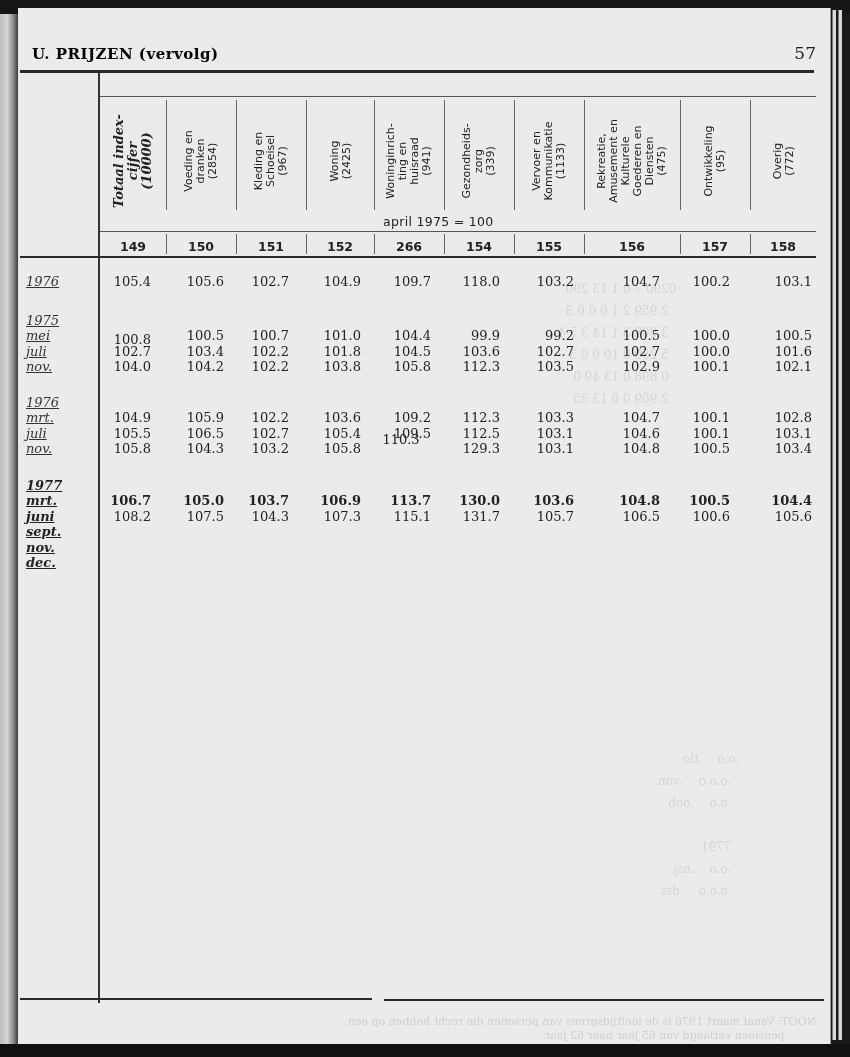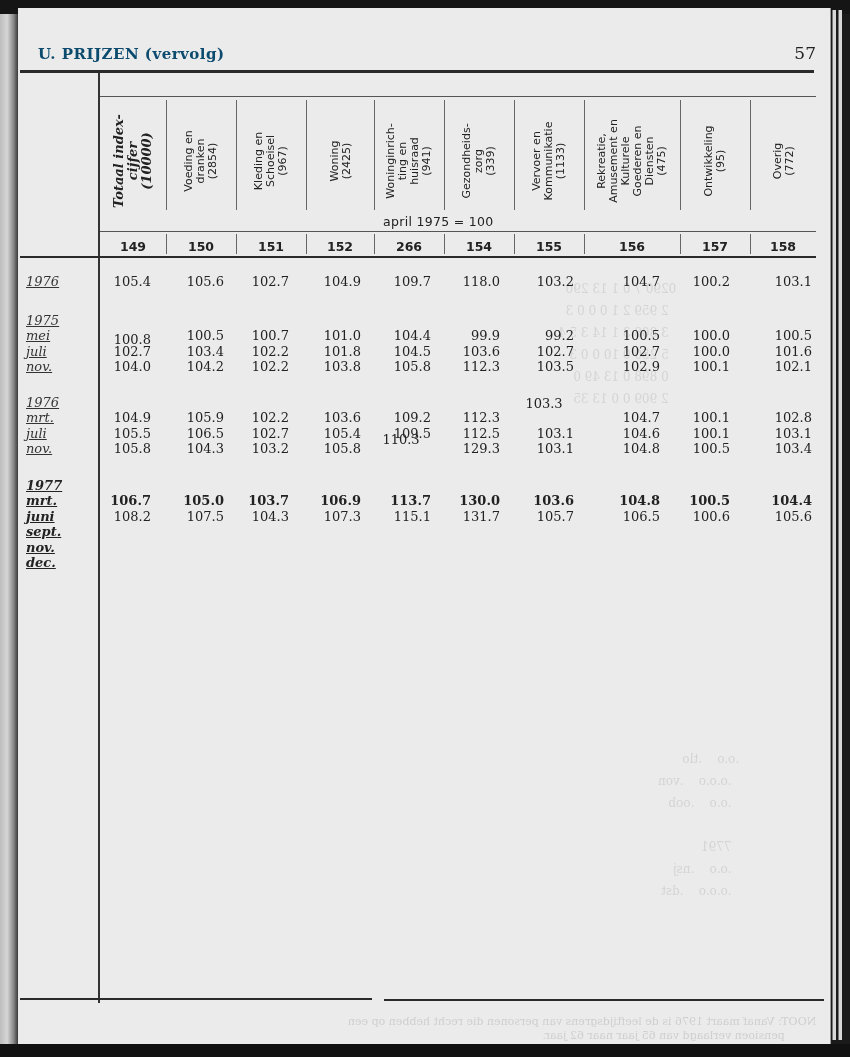--- a/index.html
+++ b/index.html
@@ -20,22 +20,22 @@
   }
   .page {
     position:absolute; left:18px; top:8px; width:812px; height:1040px;
     background:#ebebeb;
     border-right:1px solid #9a9a9a;
   }
   .page-edge { position:absolute; top:10px; width:3px; height:1030px; background:#d8d8d8; border-left:1px solid #777; }
   .bottom-dark { position:absolute; left:0; top:1044px; width:850px; height:13px; background:#111; }
 
   .header-title {
-    position:absolute; left:20px; top:37px; font-family:"DejaVu Serif", serif;
-    font-weight:bold; font-size:15px; letter-spacing:0.5px; color:#0c4a6e;
+    position:absolute; left:14px; top:37px; font-family:"DejaVu Serif", serif;
+    font-weight:bold; font-size:15px; letter-spacing:0.5px; color:#000000;
   }
   .page-number {
     position:absolute; right:14px; top:35px; font-family:"DejaVu Serif", serif;
     font-size:17px; color:#222;
   }
   .rule-thick { position:absolute; background:#2a2a2a; }
   .rule-thin { position:absolute; background:#555; }
 
   .table-title {
     position:absolute; left:80px; width:718px; top:66px; text-align:center;
@@ -254,21 +254,21 @@
         <div class="cell" style="top: 351px; left: 652px; width: 60px;">100.1</div>
         <div class="cell" style="top: 351px; left: 734px; width: 60px;">102.1</div>
       </div>
       <div>
         <div class="cell" style="top: 402px; left: 73px; width: 60px;">104.9</div>
         <div class="cell" style="top: 402px; left: 146px; width: 60px;">105.9</div>
         <div class="cell" style="top: 402px; left: 211px; width: 60px;">102.2</div>
         <div class="cell" style="top: 402px; left: 283px; width: 60px;">103.6</div>
         <div class="cell" style="top: 402px; left: 353px; width: 60px;">109.2</div>
         <div class="cell" style="top: 402px; left: 422px; width: 60px;">112.3</div>
-        <div class="cell" style="top: 388px; left: 496px; width: 60px; text-align: center;">103.3</div>
+        <div class="cell" style="top: 402px; left: 496px; width: 60px;">103.3</div>
         <div class="cell" style="top: 402px; left: 582px; width: 60px;">104.7</div>
         <div class="cell" style="top: 402px; left: 652px; width: 60px;">100.1</div>
         <div class="cell" style="top: 402px; left: 734px; width: 60px;">102.8</div>
       </div>
       <div>
         <div class="cell" style="top: 418px; left: 73px; width: 60px;">105.5</div>
         <div class="cell" style="top: 418px; left: 146px; width: 60px;">106.5</div>
         <div class="cell" style="top: 418px; left: 211px; width: 60px;">102.7</div>
         <div class="cell" style="top: 418px; left: 283px; width: 60px;">105.4</div>
         <div class="cell" style="top: 418px; left: 353px; width: 60px;">109.5</div>

